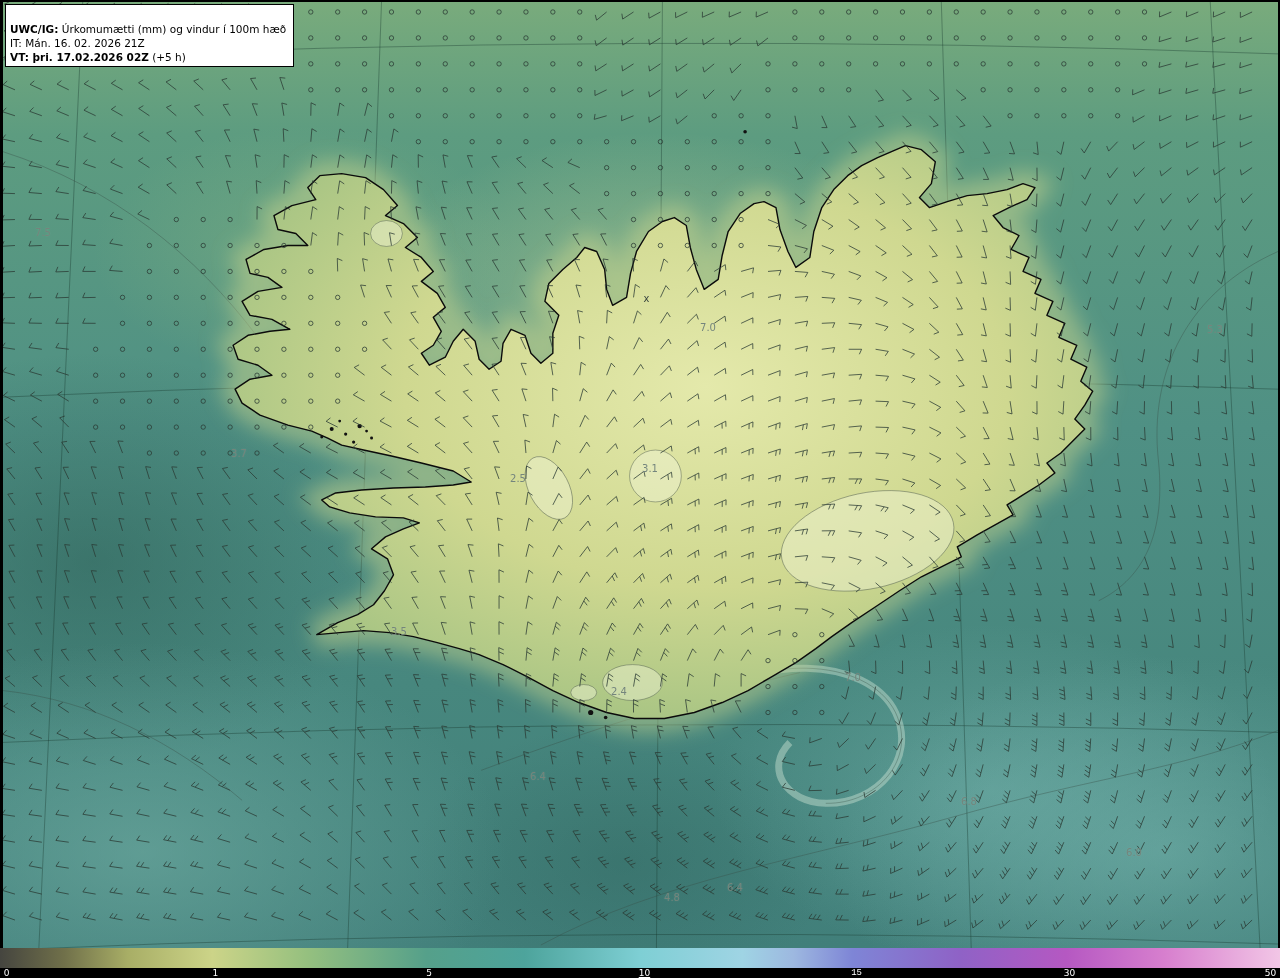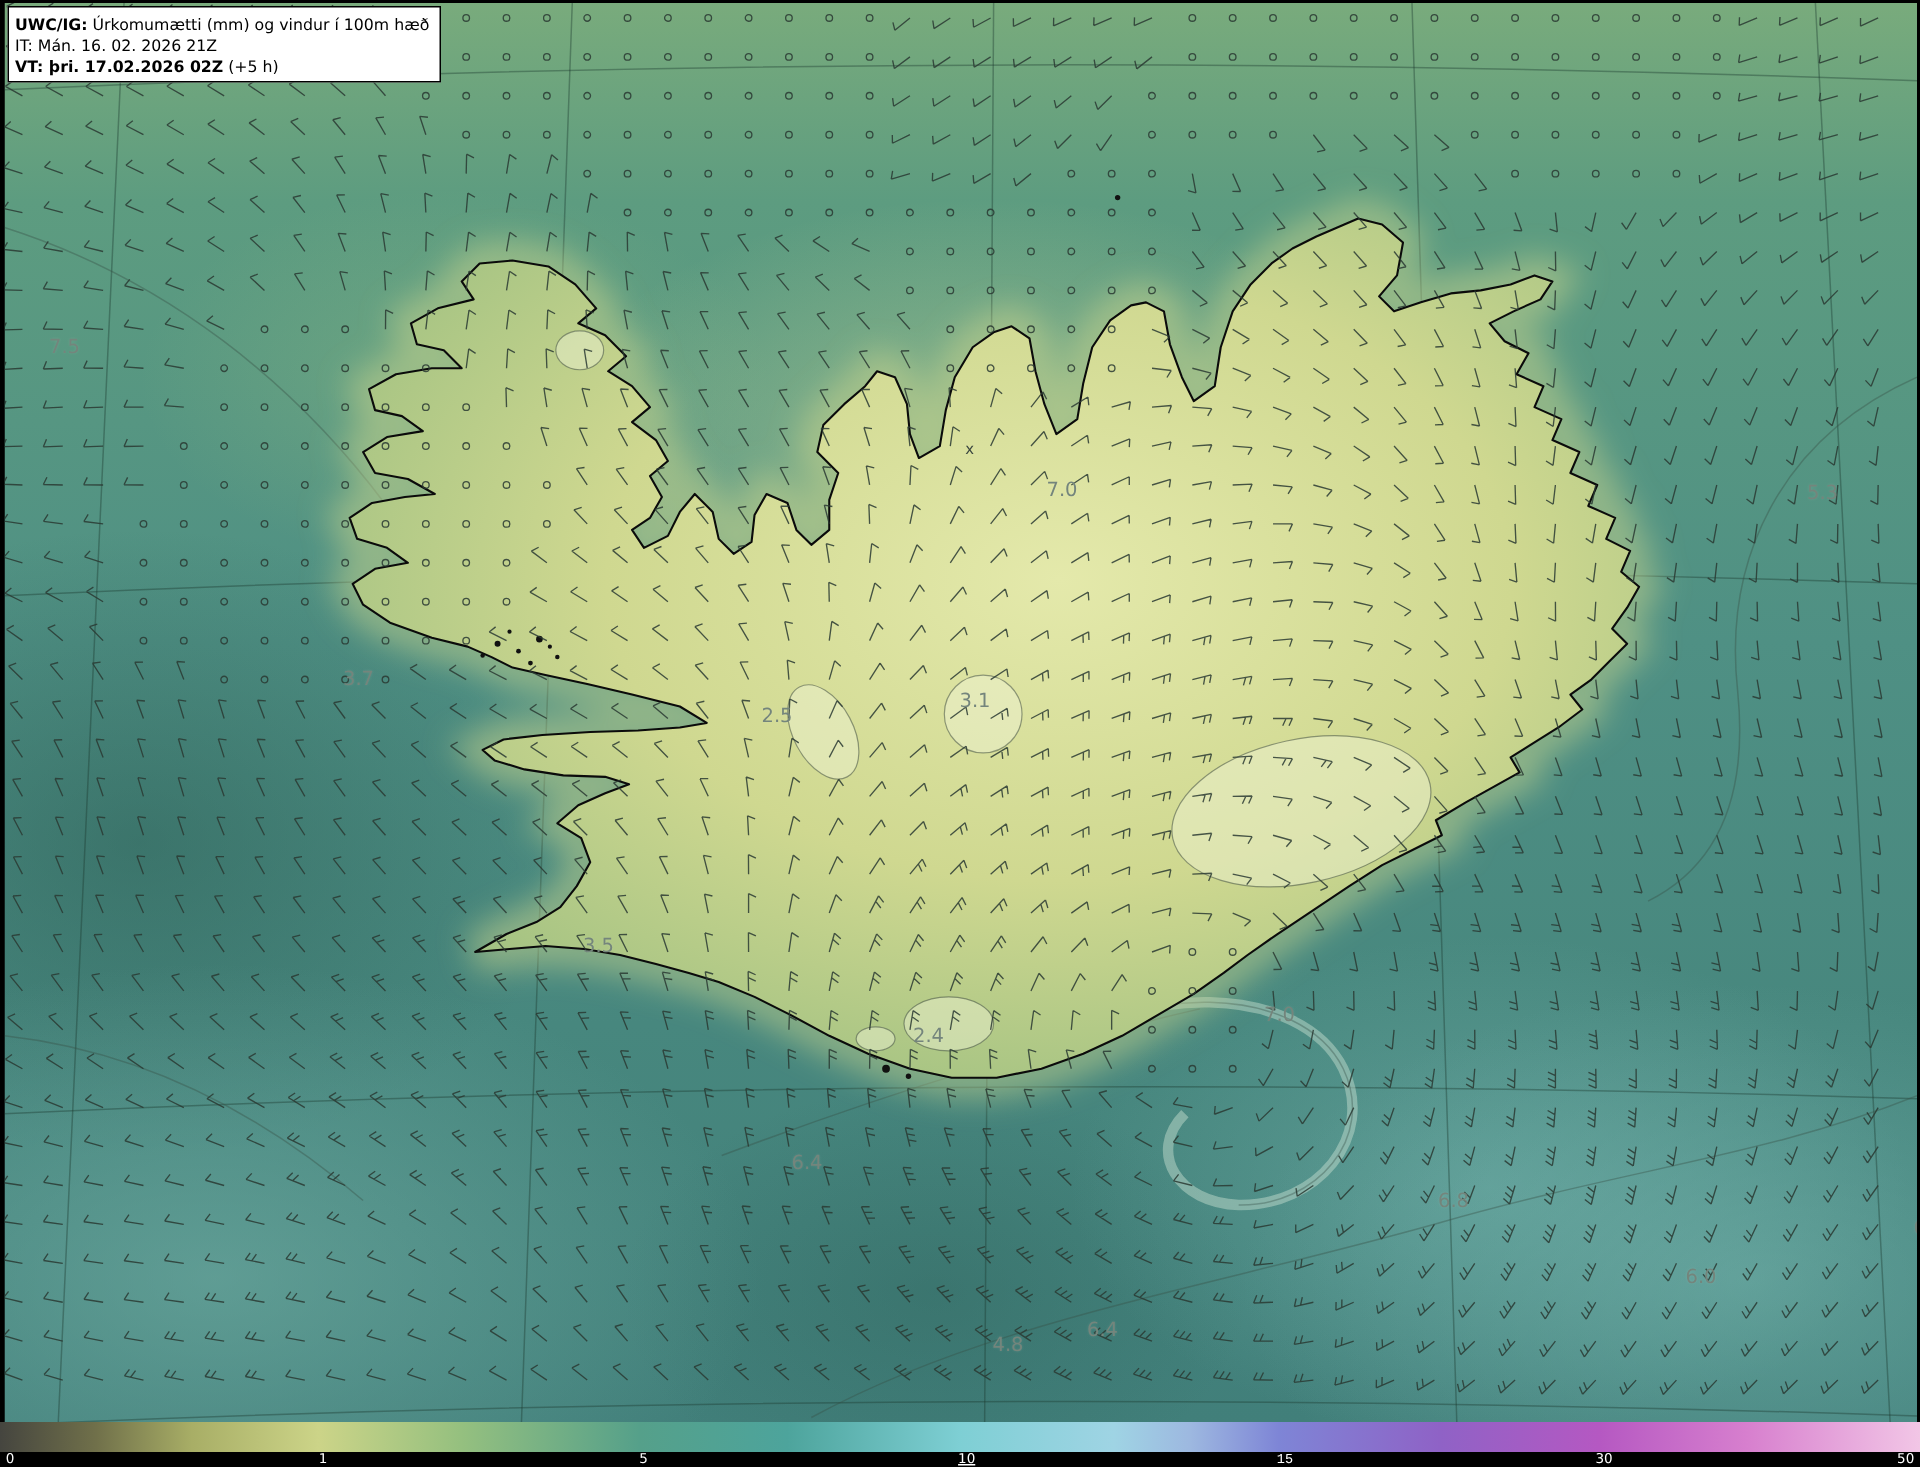--- a/index.html
+++ b/index.html
@@ -13,24 +13,24 @@
         radial-gradient(300px 180px at 300px 250px, rgba(150,190,130,0.35), rgba(150,190,130,0) 70%),
         radial-gradient(520px 300px at 140px 850px, rgba(118,178,168,0.55), rgba(118,178,168,0) 70%),
         radial-gradient(480px 280px at 1160px 850px, rgba(122,185,178,0.50), rgba(122,185,178,0) 70%),
         radial-gradient(400px 240px at 990px 790px, rgba(130,192,186,0.40), rgba(130,192,186,0) 70%),
         radial-gradient(420px 300px at 90px 560px, rgba(36,82,74,0.40), rgba(36,82,74,0) 70%),
         radial-gradient(300px 200px at 620px 860px, rgba(40,88,82,0.30), rgba(40,88,82,0) 70%),
         linear-gradient(180deg, var(--ocean-top,#79ab7c) 0%, #5d9c80 14%, var(--ocean-mid,#4f9084) 45%, #47877e 72%, var(--ocean-deep,#417f7a) 100%);}
   #geo,#barbs{position:absolute;left:0;top:0;width:100%;height:100%;}
   #barb-path,#calm-path{stroke:var(--barb,#2a3a33);stroke-width:0.9;opacity:0.85;}
   #contour-labels{position:absolute;left:0;top:0;width:100%;height:100%;pointer-events:none;}
-  .clabel{position:absolute;font-size:13px;color:var(--label,#7d8d84);transform:translate(-50%,-50%);
+  .clabel{position:absolute;font-size:10px;color:var(--label,#7d8d84);transform:translate(-50%,-50%);
           text-shadow:0 0 2px rgba(255,255,255,0.12);}
   #title-box{position:absolute;top:2px;left:2px;background:#ffffff;border:1px solid #000;
-             padding:5px 7px 2px 4px;font-size:10.5px;line-height:14px;color:#000;white-space:nowrap;}
+             padding:17px 7px 2px 4px;font-size:10.5px;line-height:14px;color:#000;white-space:nowrap;}
   #title-box b{font-weight:bold;}
   #colorbar{position:absolute;top:948px;left:0;width:1280px;height:20px;}
   #cb-ticks{position:absolute;top:968px;left:0;width:1280px;height:10px;background:#000;}
   .cb-tick{position:absolute;top:0;font-size:9px;line-height:10px;color:#fff;}
 </style>
 </head>
 <body>
 
 <div id="app">
   <div id="map">

